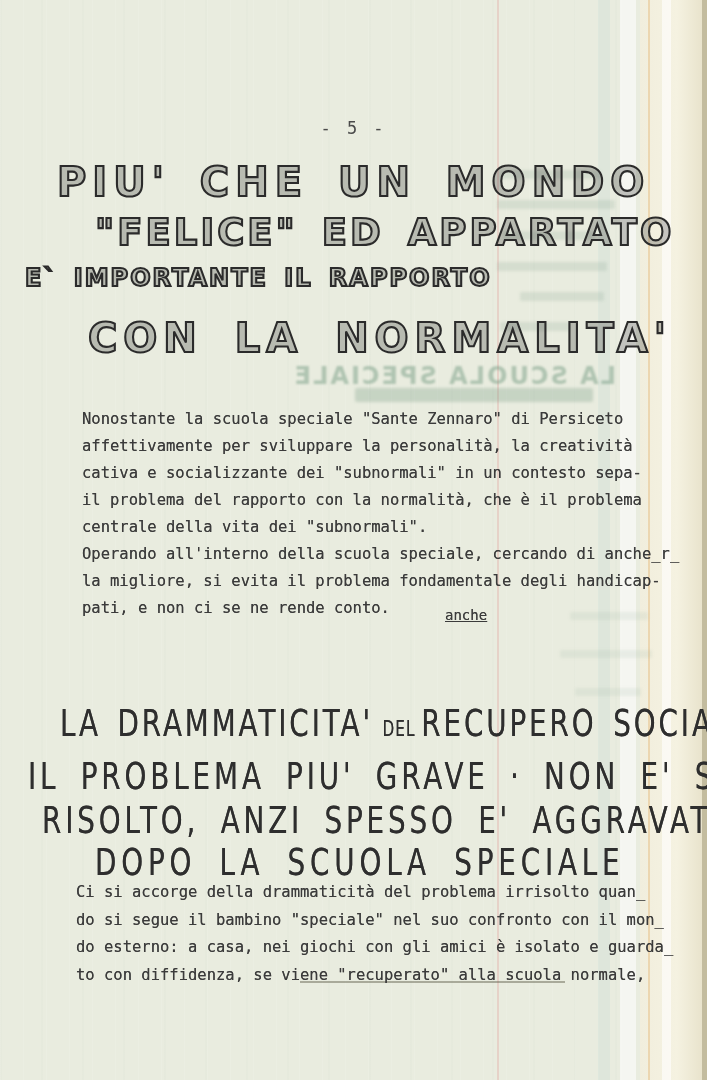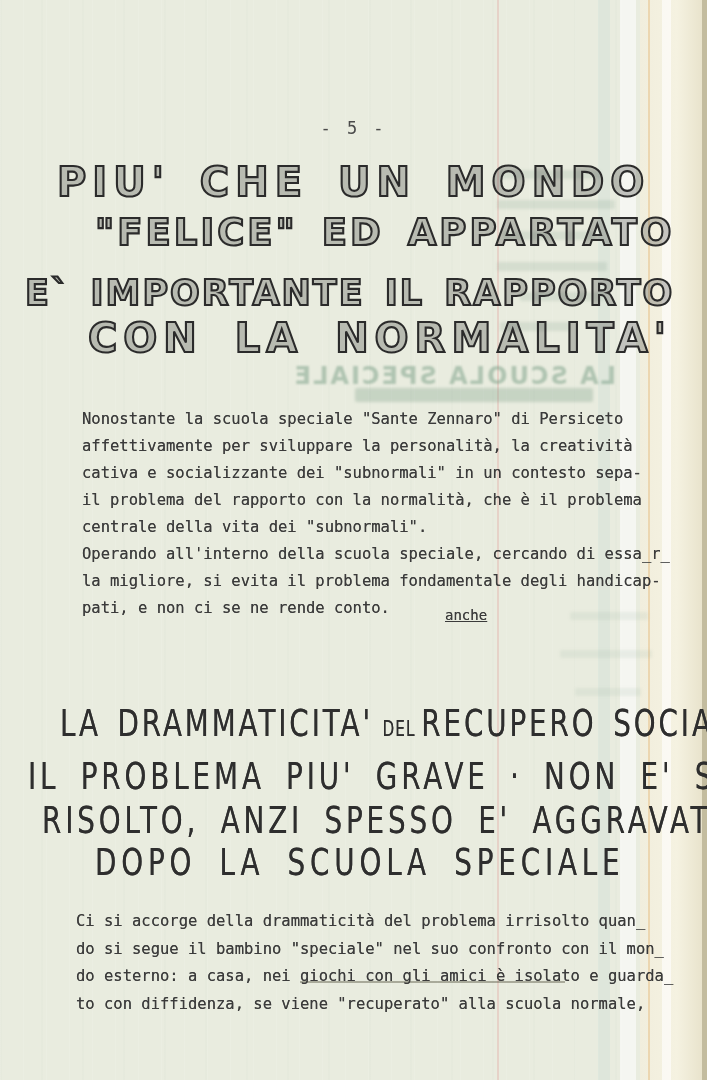--- a/index.html
+++ b/index.html
@@ -32,21 +32,21 @@
   .h1line{
     position:absolute;white-space:nowrap;
     font-family:"DejaVu Sans", sans-serif;font-weight:bold;line-height:1;
     color:#0369a1;
     -webkit-text-fill-color:transparent;
     -webkit-text-stroke:2.1px #2b2b2b;
     text-shadow:0 0 1px rgba(40,40,40,0.25);
   }
   .h1-l1{left:57px;top:162px;font-size:40px;letter-spacing:6px;word-spacing:10px;}
   .h1-l2{left:95px;top:214px;font-size:37px;letter-spacing:3px;word-spacing:8px;}
-  .h1-l3{left:25px;top:276px;font-size:35px;letter-spacing:2px;word-spacing:6px;}
+  .h1-l3{left:25px;top:266px;font-size:24px;letter-spacing:2px;word-spacing:6px;}
   .h1-l4{left:88px;top:318px;font-size:40px;letter-spacing:6px;word-spacing:12px;}
 
   
   .h2line{
     position:absolute;white-space:nowrap;
     font-family:"DejaVu Sans", sans-serif;font-weight:normal;line-height:1;
     color:#2e2e2e;transform:scale(0.96,1.28);transform-origin:left top;
     text-shadow:0 0 0.5px rgba(46,46,46,0.8);
   }
   .h2-l1{left:60px;top:705px;font-size:29px;letter-spacing:3px;word-spacing:5px;}
@@ -55,21 +55,21 @@
   .h2-l4{left:95px;top:844px;font-size:29px;letter-spacing:5px;word-spacing:10px;}
   .h2small{font-size:0.55em;letter-spacing:1px;margin:0 6px 0 10px;}
 
   
   .para{
     position:absolute;white-space:nowrap;
     font-family:"DejaVu Sans Mono", monospace;font-size:15.5px;color:#3b3b3b;
     text-shadow:0 0 0.5px rgba(55,55,55,0.75);
   }
   .para1{left:82px;top:406px;}
-  .para2{left:76px;top:908px;}
+  .para2{left:76px;top:879px;}
   .para1 .tline{height:27px;line-height:27px;}
   .para2 .tline{height:27.5px;line-height:27.5px;}
   .insert-above{
     position:absolute;left:363px;top:201px;
     font-family:"DejaVu Sans Mono", monospace;font-size:14px;color:#3b3b3b;
     text-shadow:0 0 0.5px rgba(55,55,55,0.75);
     text-decoration:underline;
   }
 
   
@@ -116,21 +116,21 @@
   <div class="h1line h1-l4">CON LA NORMALITA'</div>
 </div>
 
 <div class="para para1">
   <div>
       <div class="tline">Nonostante la scuola speciale "Sante Zennaro" di Persiceto</div>
       <div class="tline">affettivamente per sviluppare la personalità, la creatività</div>
       <div class="tline">cativa e socializzante dei "subnormali" in un contesto sepa-</div>
       <div class="tline">il problema del rapporto con la normalità, che è il problema</div>
       <div class="tline">centrale della vita dei "subnormali".</div>
-      <div class="tline">Operando all'interno della scuola speciale, cercando di essa̲r̲</div>
+      <div class="tline">Operando all'interno della scuola speciale, cercando di anche̲r̲</div>
       <div class="tline">la migliore, si evita il problema fondamentale degli handicap-</div>
       <div class="tline">pati, e non ci se ne rende conto.</div>
     </div>
   <span class="insert-above">anche</span>
 </div>
 
 <div>
   <div class="h2line h2-l1">
     <span>LA DRAMMATICITA'</span><span class="h2small">DEL</span><span>RECUPERO SOCIALE:</span>
   </div>

